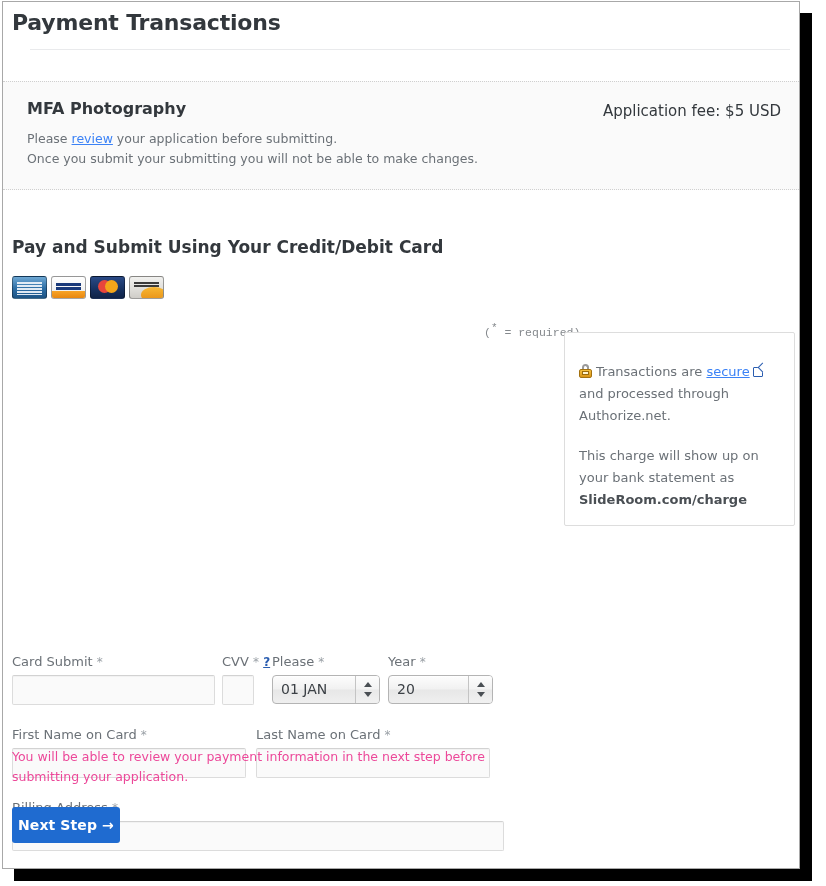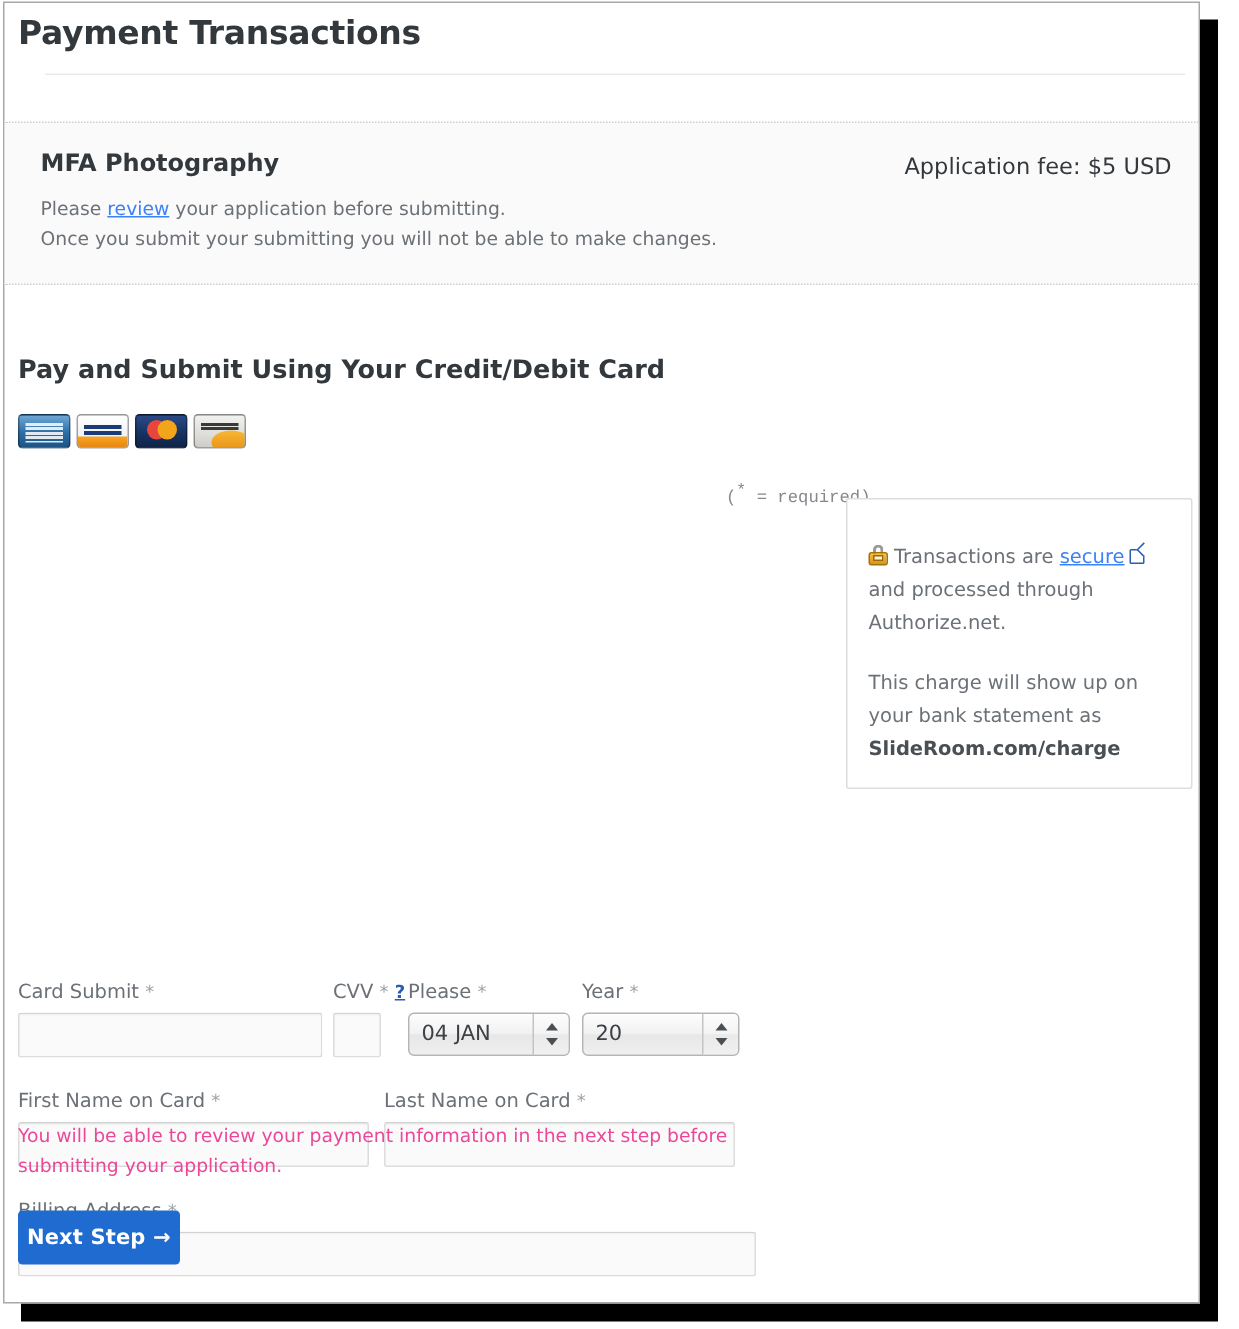--- a/index.html
+++ b/index.html
@@ -375,21 +375,21 @@
         </label>
         <input class="ti" style="width: 32px;" type="text" value="">
       </div>
 
       <div style="position:absolute; left:260px; top:0;">
         <label class="fl">
           <span>Please</span>
           <span class="req">*</span>
         </label>
         <span class="sel" style="width:108px;">
-          <span class="val">04 JAN</span>
+          <span class="val">01 JAN</span>
           <span class="spin">
                 <i class="up"></i>
                 <i class="down"></i>
               </span>
         </span>
       </div>
 
       <div style="position:absolute; left:376px; top:0;">
         <label class="fl">
           <span>Year</span>

